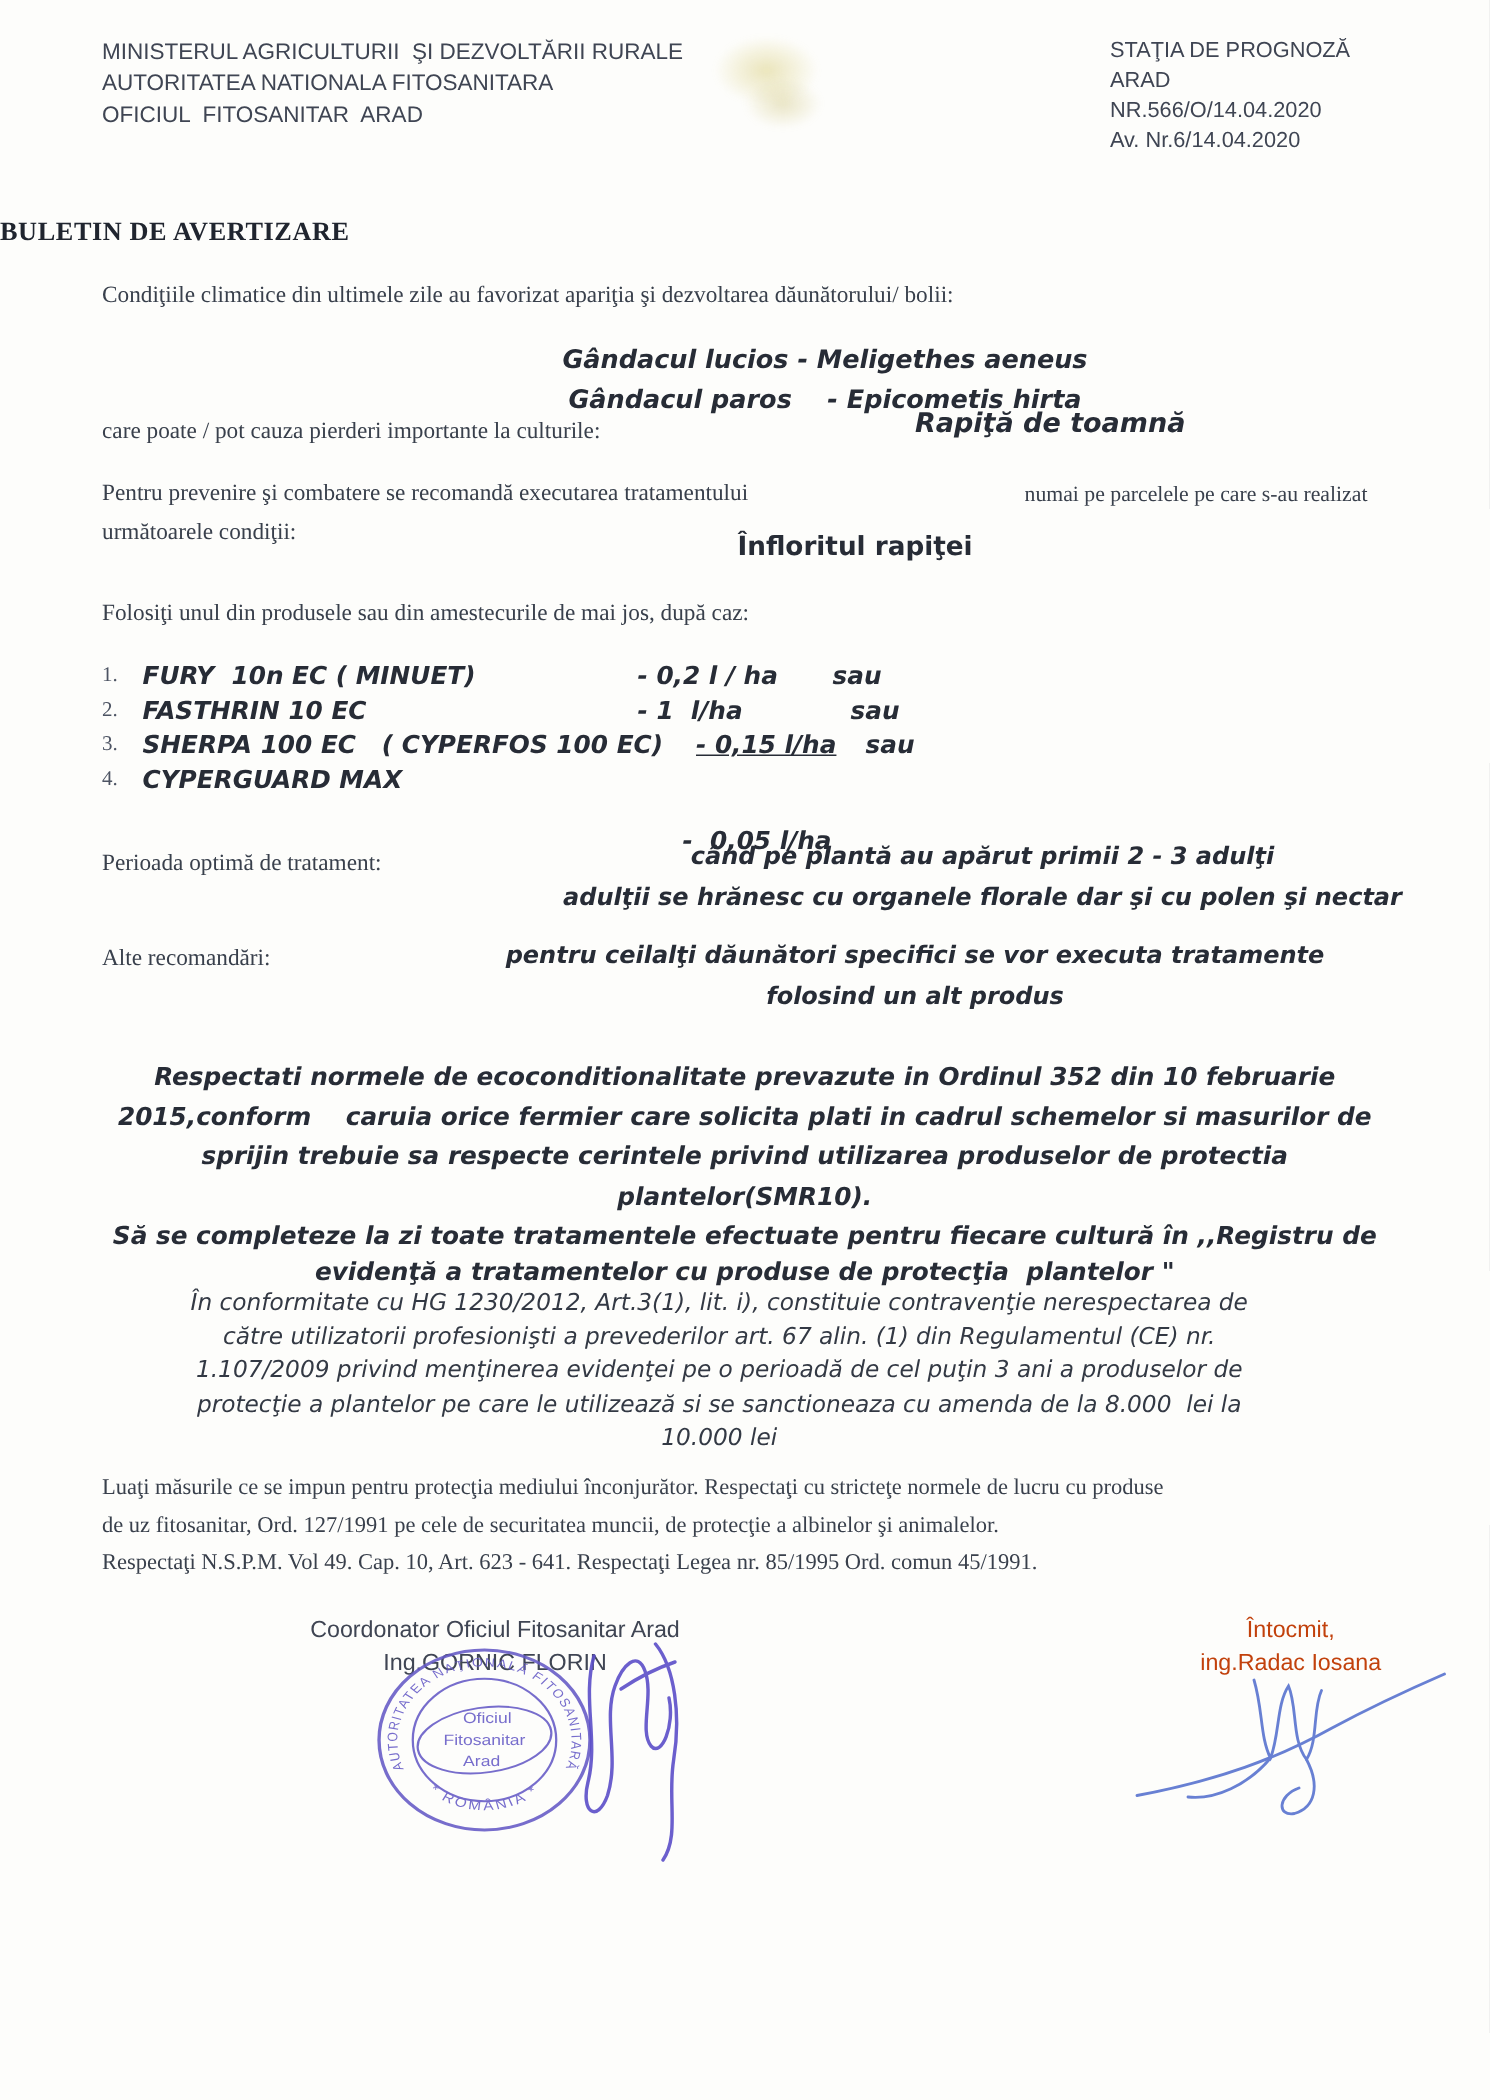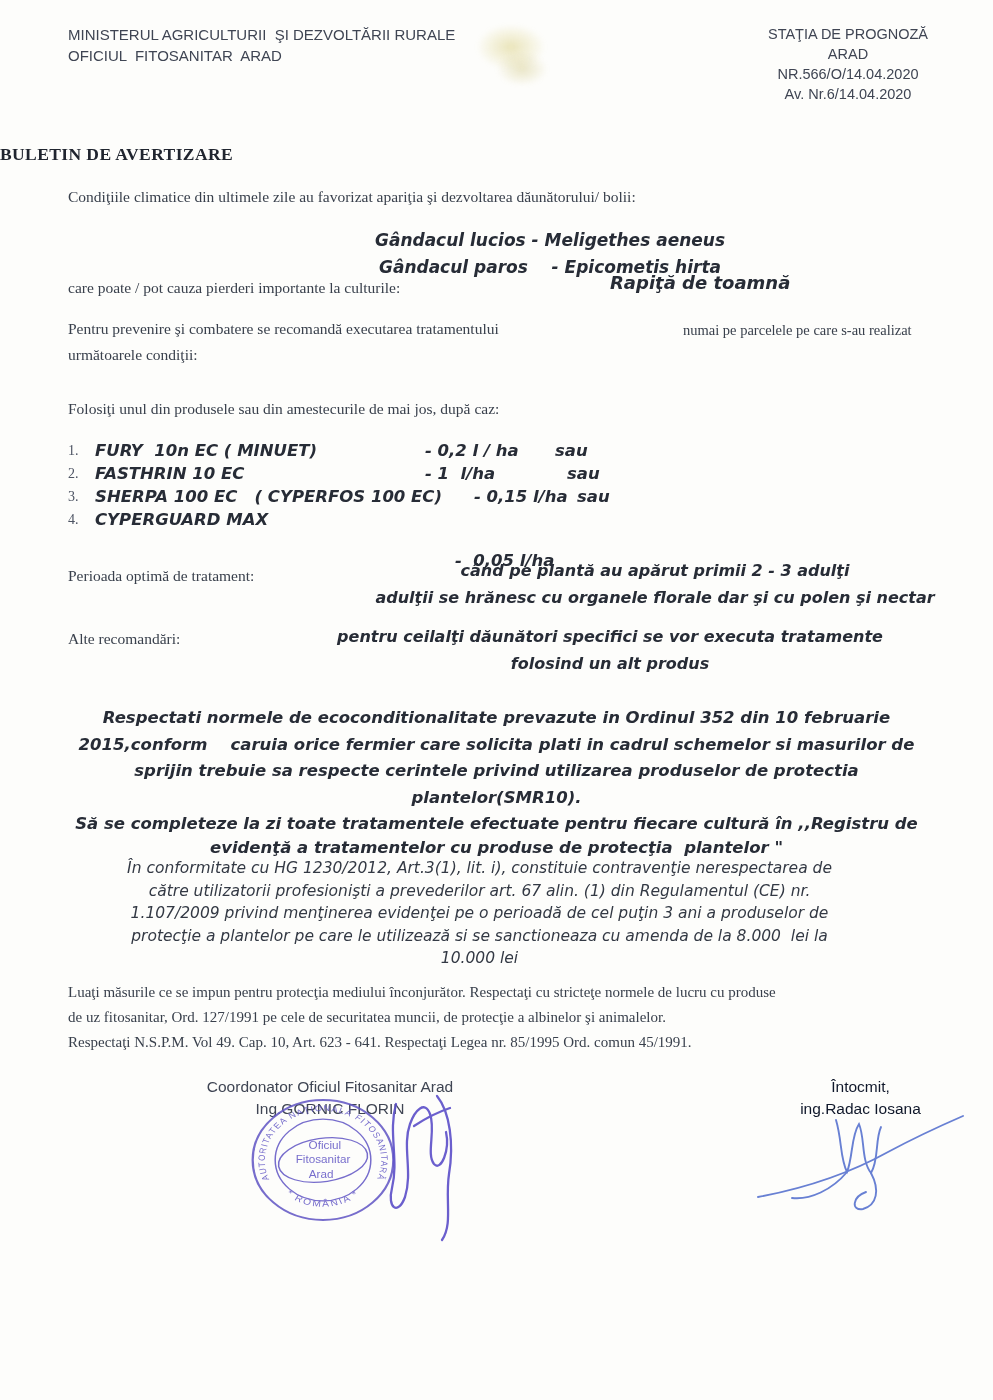--- a/index.html
+++ b/index.html
@@ -10,21 +10,21 @@
   }
   .abs{position:absolute;}
   .sans{font-family:"Liberation Sans",sans-serif;}
   .serif{font-family:"Liberation Serif",serif;}
   .bi{font-family:"DejaVu Sans",sans-serif;font-weight:bold;font-style:italic;color:#272c36;}
   .b{font-family:"DejaVu Sans",sans-serif;font-weight:bold;color:#272c36;}
   .it{font-family:"DejaVu Sans",sans-serif;font-style:italic;color:#333944;}
   .pre{white-space:pre;}
 
   .header-left{left:68px;top:24px;font-size:15px;line-height:21px;color:#3f4553;}
-  .header-right{left:740px;top:24px;width:216px;text-align:center;font-size:14.5px;line-height:20px;color:#3f4553;}
+  .header-right{left:740px;top:24px;width:216px;text-align:left;font-size:14.5px;line-height:20px;color:#3f4553;}
 
   .artifact1{left:476px;top:24px;width:70px;height:46px;
     background:radial-gradient(ellipse at center,rgba(205,190,80,0.38),rgba(205,190,80,0) 70%);
     filter:blur(2px);}
   .artifact2{left:496px;top:52px;width:52px;height:34px;
     background:radial-gradient(ellipse at center,rgba(190,175,75,0.30),rgba(190,175,75,0) 70%);
     filter:blur(2px);}
 
   .title{left:0;top:144px;width:100%;text-align:left;font-weight:bold;
     font-size:17.5px;letter-spacing:.4px;color:#20252f;}
@@ -41,47 +41,48 @@
 
   .products-intro{left:68px;top:400px;font-size:15.5px;}
   .product-list{left:60px;top:441px;width:640px;}
   .product-row{position:relative;height:23px;}
   .p-num{position:absolute;left:8px;top:2px;font-size:14px;color:#4d5463;font-family:"Liberation Serif",serif;}
   .p-name{position:absolute;left:35px;top:0;font-size:16.5px;}
   .p-dose{position:absolute;top:0;font-size:16.5px;}
   .p-sau{position:absolute;top:0;font-size:16.5px;}
   .r1 .p-dose{left:365px;} .r1 .p-sau{left:495px;}
   .r2 .p-dose{left:365px;} .r2 .p-sau{left:507px;}
-  .r3 .p-dose{left:414px;} .r3 .p-sau{left:517px;}
+  .r3 .p-dose{left:404px;text-decoration:underline;} .r3 .p-sau{left:517px;}
   .r4 .p-dose{left:395px;margin-top:41px;}
 
   .period-label{left:68px;top:567px;font-size:15.5px;}
   .period-lines{left:280px;top:557px;width:750px;text-align:center;font-size:16px;line-height:27px;}
   .other-label{left:68px;top:630px;font-size:15.5px;}
   .other-lines{left:240px;top:623px;width:740px;text-align:center;font-size:16px;line-height:27px;}
 
   .eco-lines{left:50px;top:705px;width:893px;text-align:center;font-size:16.5px;line-height:26.5px;}
   .registry-lines{left:50px;top:812px;width:893px;text-align:center;font-size:16.5px;line-height:24px;}
   .law-lines{left:33px;top:857px;width:893px;text-align:center;font-size:15.5px;line-height:22.5px;}
 
   .env-lines{left:68px;top:980px;width:890px;font-size:15px;line-height:25px;}
 
   .sign-left{left:175px;top:1076px;width:310px;text-align:center;font-size:15.5px;line-height:22px;color:#3f4553;}
-  .sign-right{left:758px;top:1076px;width:205px;text-align:center;font-size:15.5px;line-height:22px;color:#0f172a;}
+  .sign-right{left:758px;top:1076px;width:205px;text-align:center;font-size:15.5px;line-height:22px;color:#c2410c;}
 
   .stamp-svg{left:248px;top:1096px;}
   .sig-overlay{left:0;top:0;pointer-events:none;}
 </style>
 </head>
 <body>
 
 <div class="page">
 
   <div class="abs header-left sans">
     <div class="pre">MINISTERUL AGRICULTURII  ŞI DEZVOLTĂRII RURALE</div>
+    <div class="pre">AUTORITATEA NATIONALA FITOSANITARA</div>
     <div class="pre">OFICIUL  FITOSANITAR  ARAD</div>
   </div>
 
   <div class="abs artifact1"></div>
   <div class="abs artifact2"></div>
 
   <div class="abs header-right sans">
     <div>STAŢIA DE PROGNOZĂ</div>
     <div>ARAD</div>
     <div>NR.566/O/14.04.2020</div>
@@ -96,20 +97,21 @@
     <div class="pre">Gândacul lucios - Meligethes aeneus</div>
     <div class="pre">Gândacul paros    - Epicometis hirta</div>
   </div>
 
   <div class="abs losses-label">care poate / pot cauza pierderi importante la culturile:</div>
   <div class="abs culture bi">Rapiţă de toamnă</div>
 
   <div class="abs prev-left1">Pentru prevenire şi combatere se recomandă executarea tratamentului</div>
   <div class="abs prev-right">numai pe parcelele pe care s-au realizat</div>
   <div class="abs prev-left2">următoarele condiţii:</div>
+  <div class="abs condition b">Înfloritul rapiţei</div>
 
   <div class="abs products-intro">Folosiţi unul din produsele sau din amestecurile de mai jos, după caz:</div>
   <div class="abs product-list">
     <div class="product-row r1">
       <span class="p-num">1.</span>
       <span class="p-name bi pre">FURY  10n EC ( MINUET)</span>
       <span class="p-dose bi pre">- 0,2 l / ha</span>
       <span class="p-sau bi">sau</span>
     </div>
     <div class="product-row r2">

